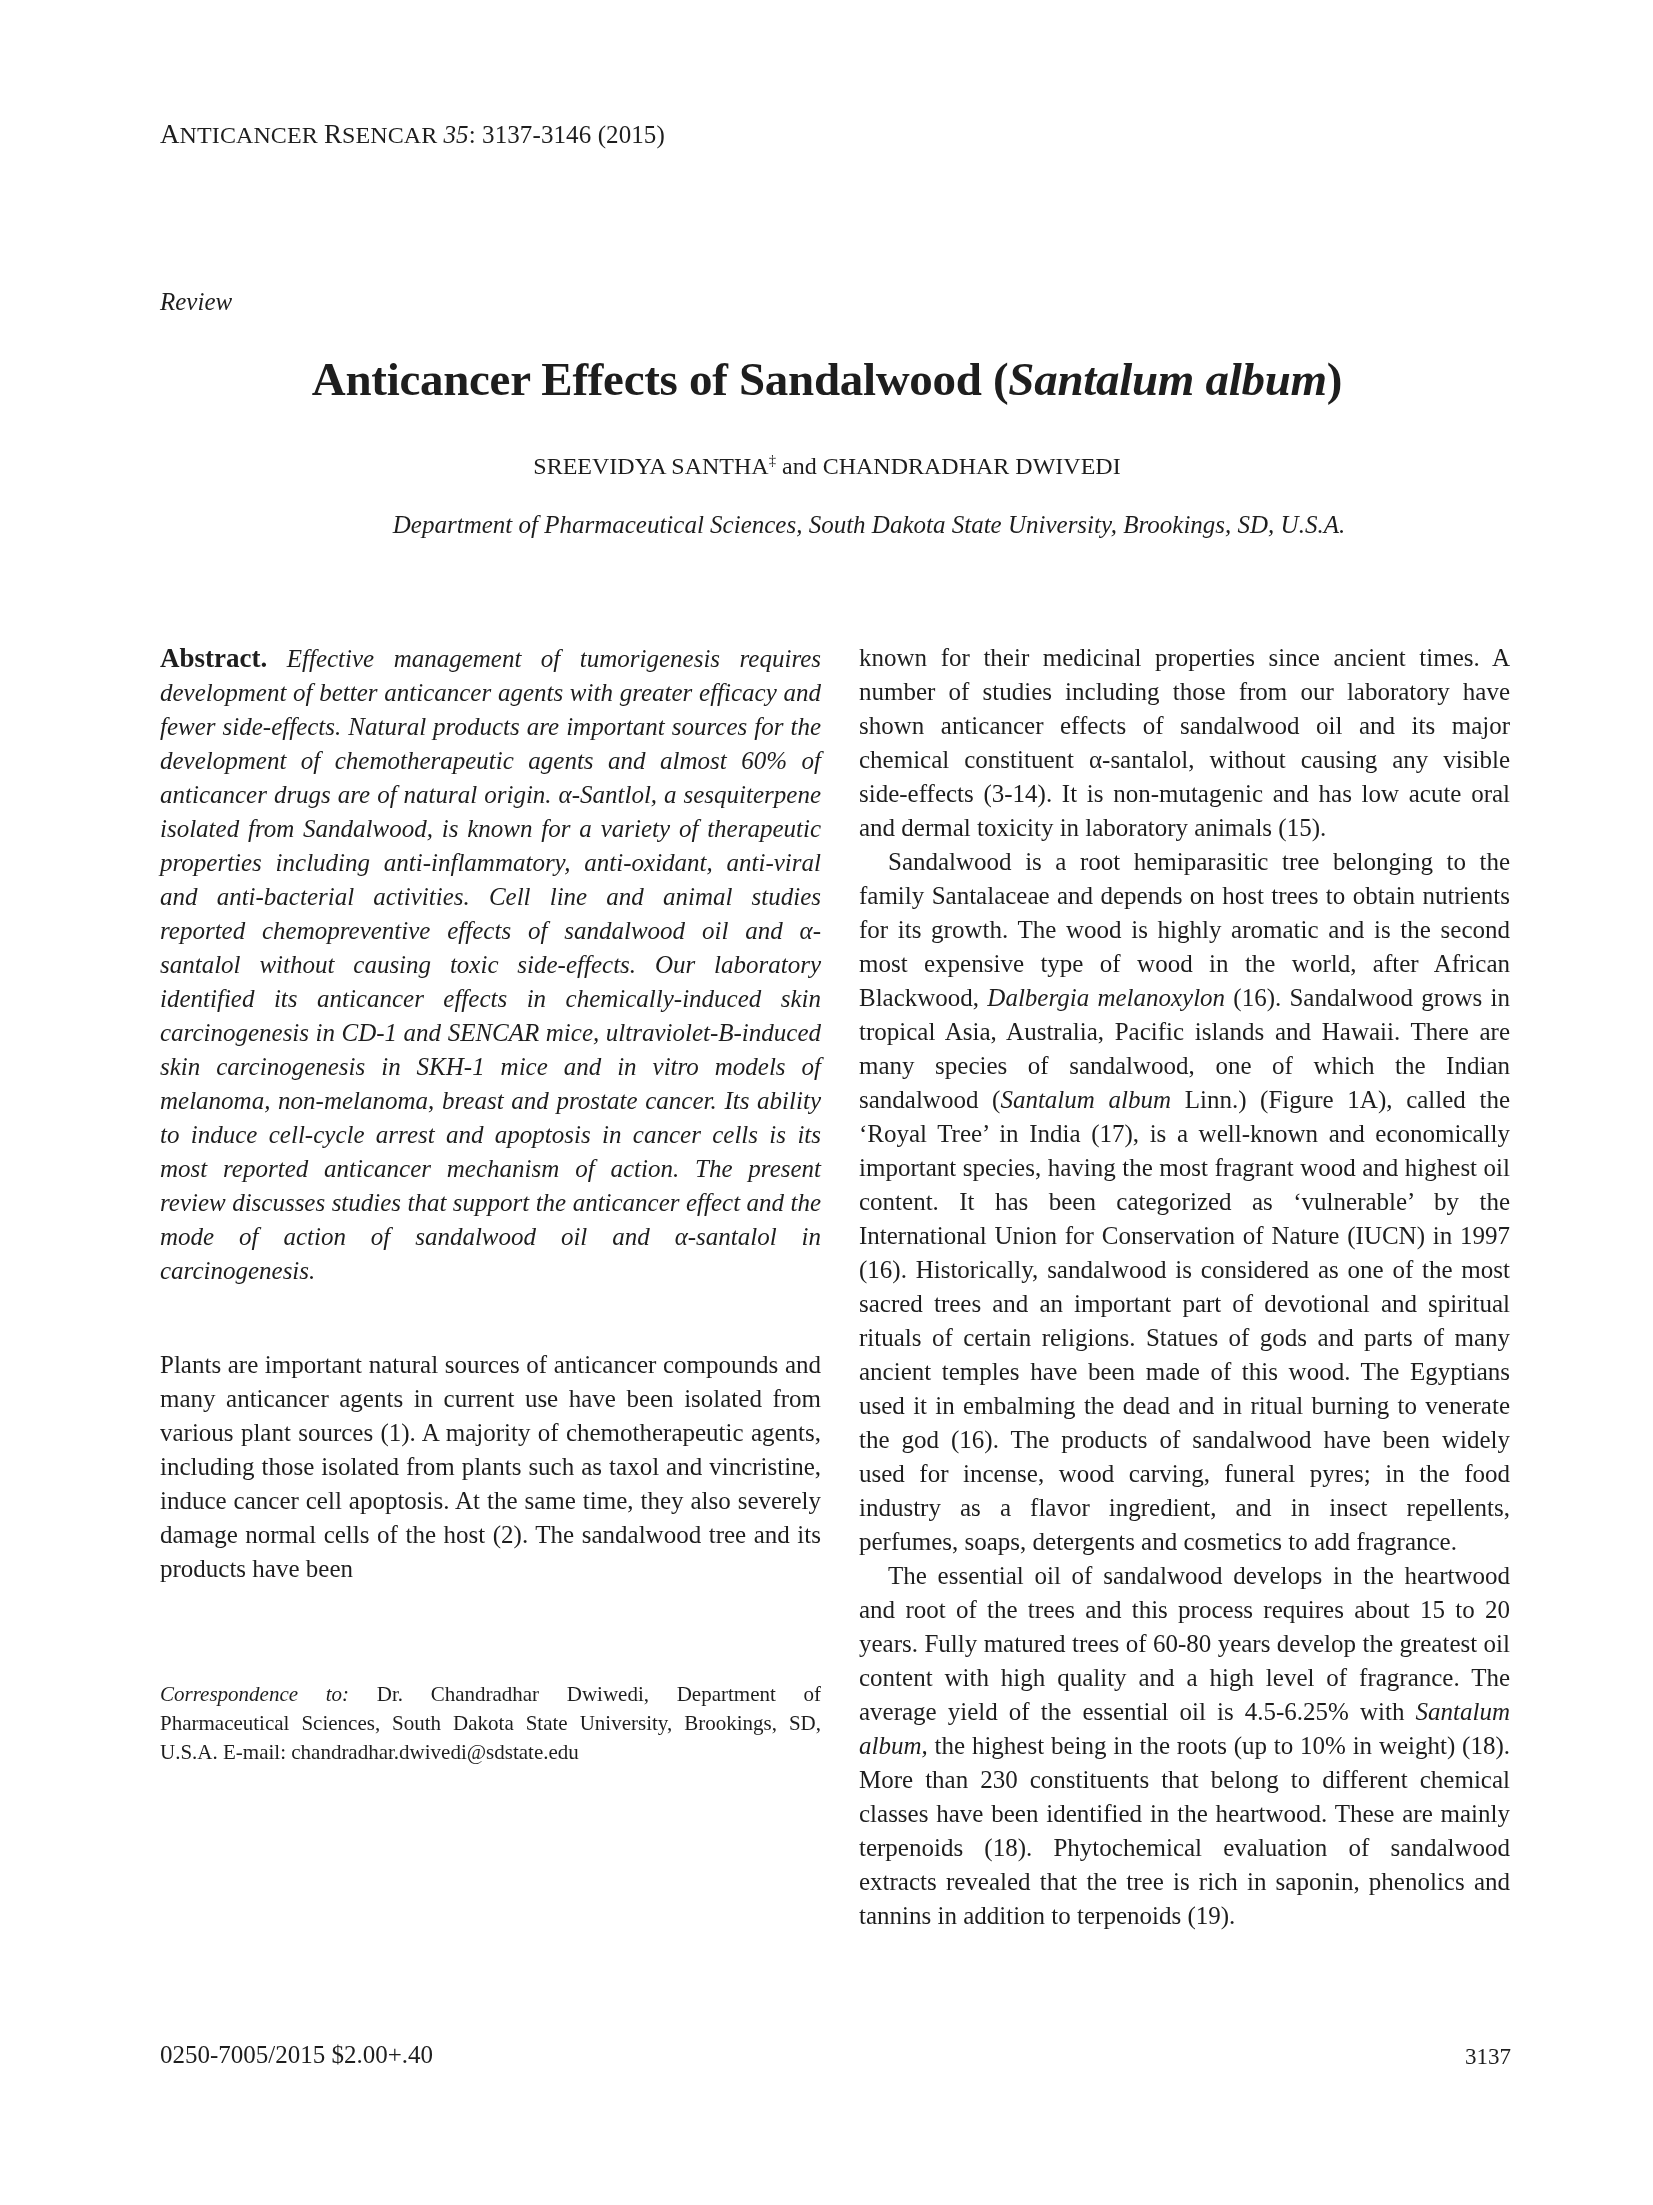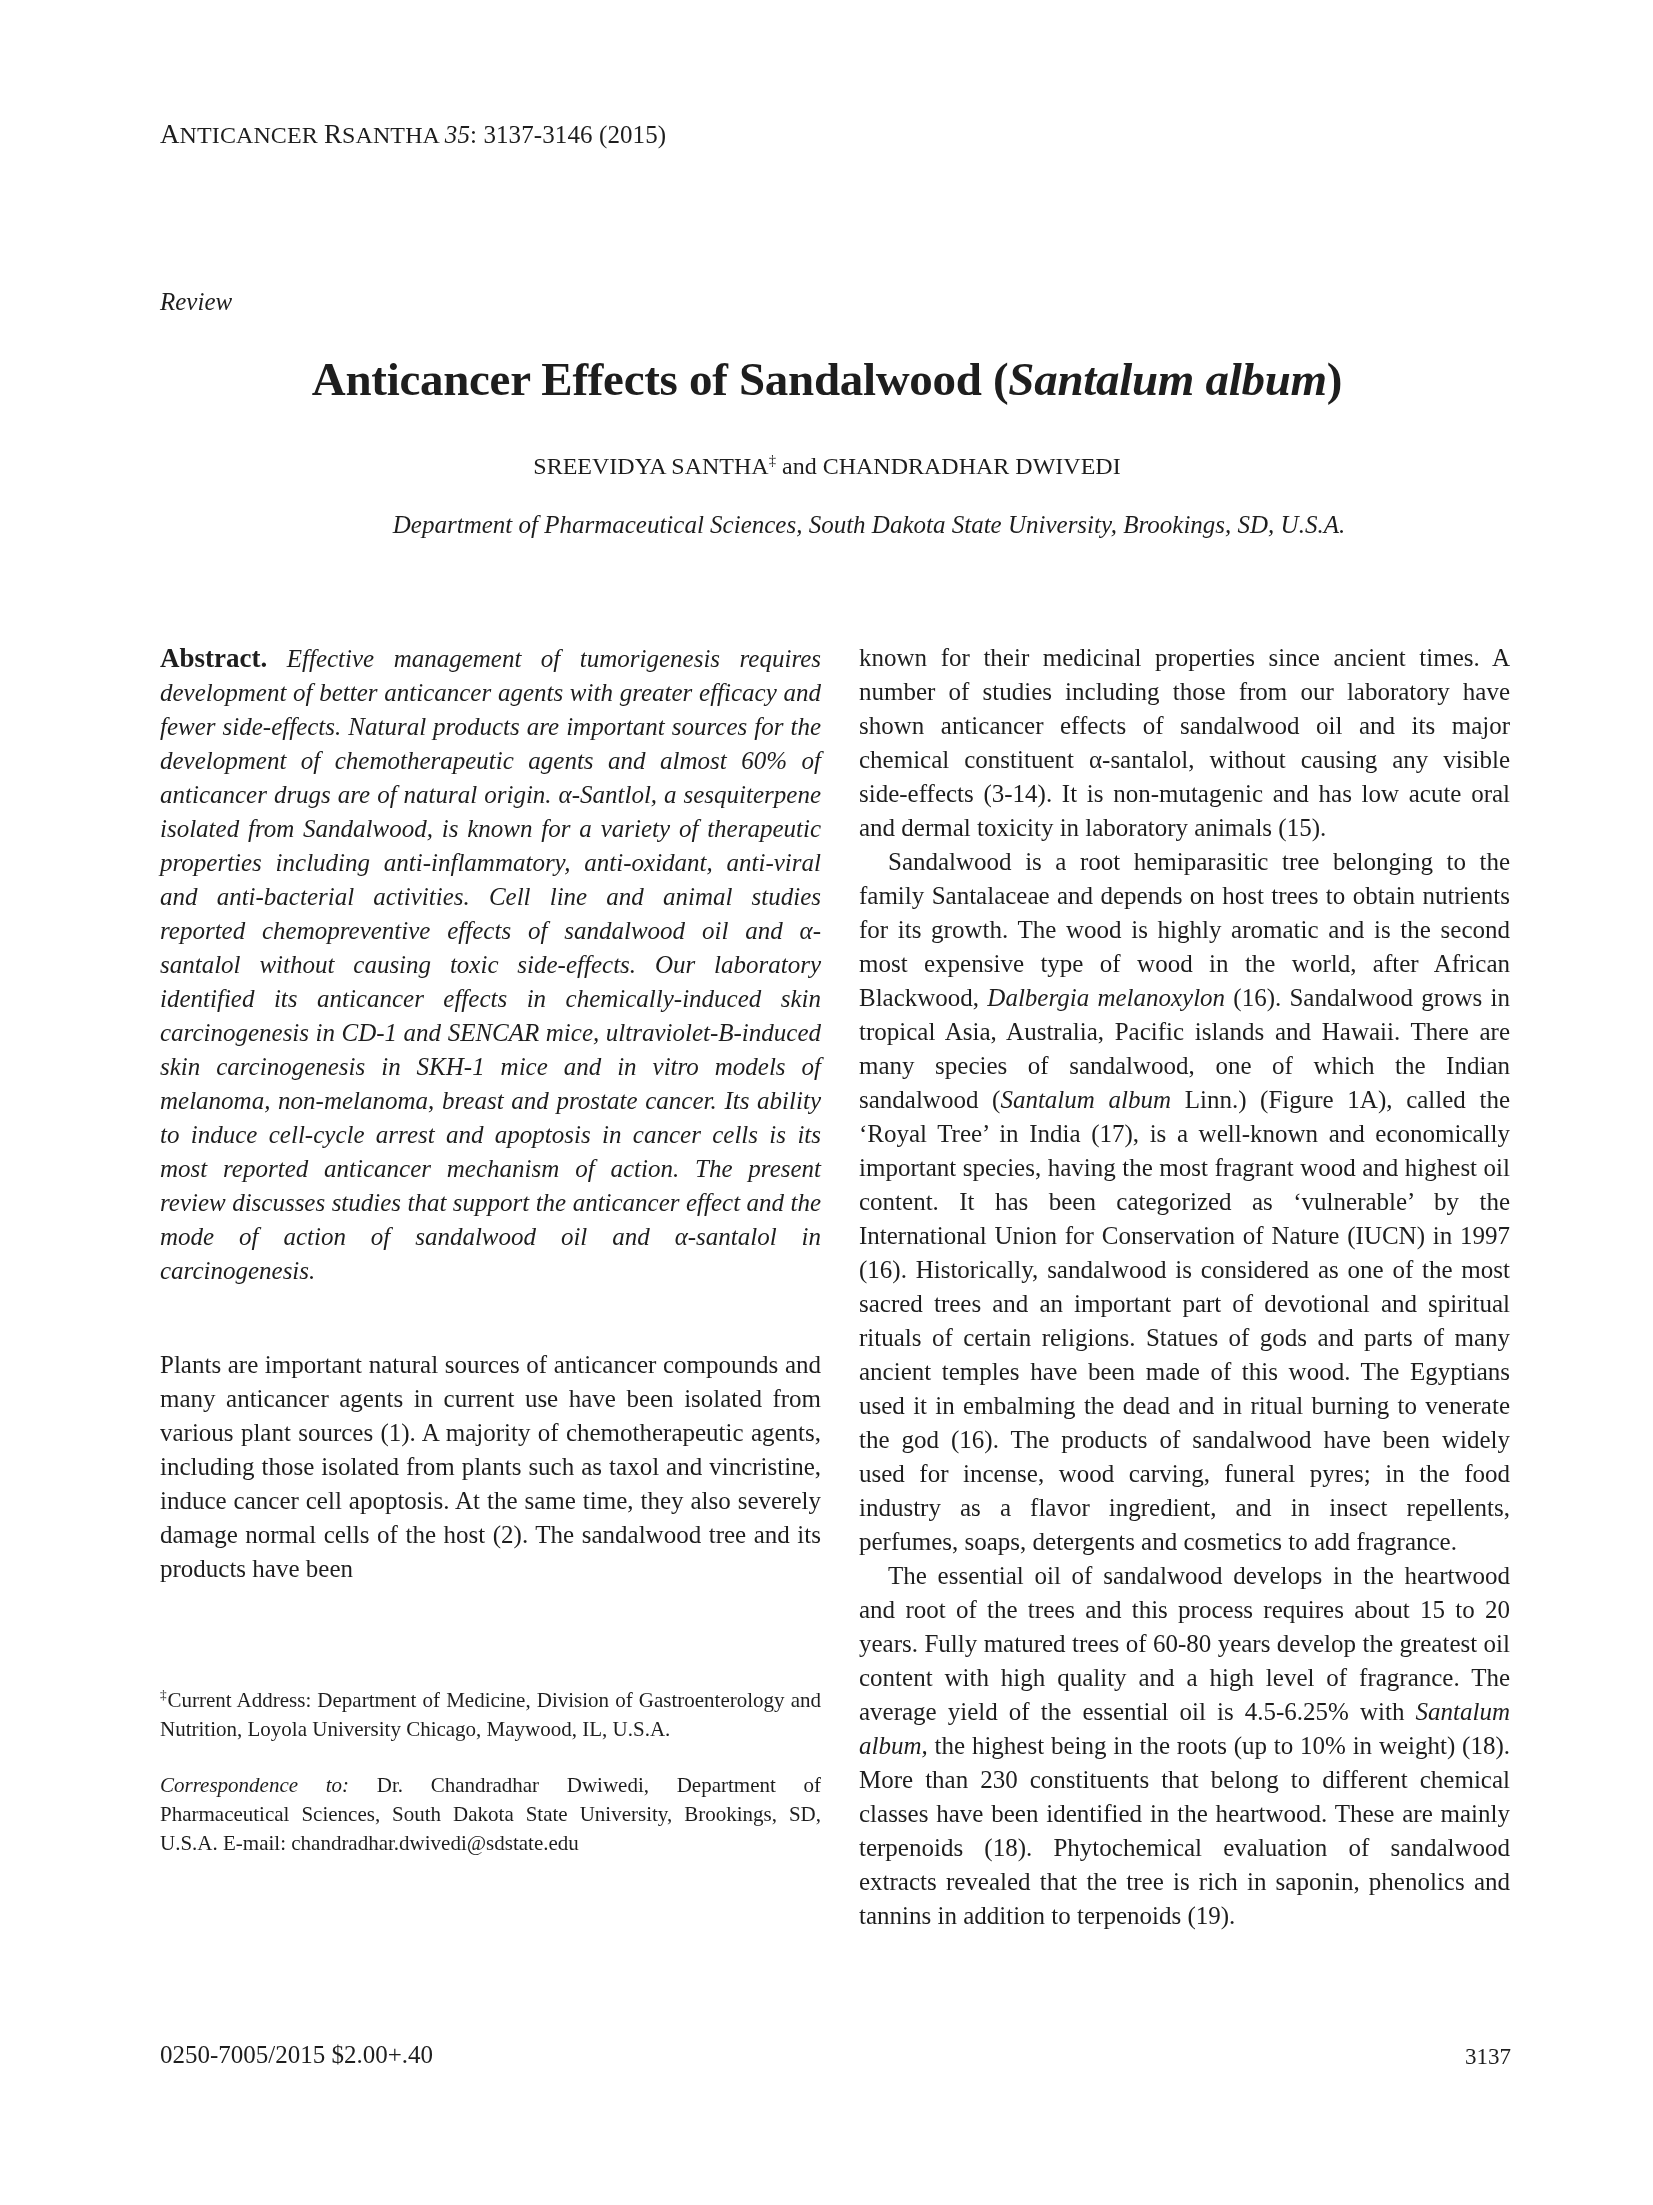--- a/index.html
+++ b/index.html
@@ -47,40 +47,39 @@
   .footnotes .it { font-style: italic; }
   .footnotes sup { font-size: 13.3px; }
   .right-body { top: 641px; }
   .it { font-style: italic; }
   .footer-left { left: 160px; top: 2041px; font-size: 25px; }
   .footer-right { right: 143px; top: 2044px; font-size: 23px; }
 </style>
 </head>
 <body>
 
-<div class="abs journal-header"><span class="sc-big">A</span><span class="sc-small">NTICANCER </span><span class="sc-big">R</span><span class="sc-small">SANTHA </span><span class="vol">35</span><span>: 3137-3146 (2015)</span></div>
+<div class="abs journal-header"><span class="sc-big">A</span><span class="sc-small">NTICANCER </span><span class="sc-big">R</span><span class="sc-small">SENCAR </span><span class="vol">35</span><span>: 3137-3146 (2015)</span></div>
 
 <div class="abs article-type">Review</div>
 
 <div class="abs title"><span>Anticancer Effects of Sandalwood (</span><span class="species">Santalum album</span><span>)</span></div>
 
 <div class="abs authors"><span>SREEVIDYA SANTHA</span><sup>‡</sup><span> and </span><span>CHANDRADHAR DWIVEDI</span></div>
 
 <div class="abs affiliation">Department of Pharmaceutical Sciences, South Dakota State University, Brookings, SD, U.S.A.</div>
 
 <div class="abs col col-left abstract">
   <p><span class="label">Abstract.</span> <span class="text">Effective management of tumorigenesis requires development of better anticancer agents with greater efficacy and fewer side-effects. Natural products are important sources for the development of chemotherapeutic agents and almost 60% of anticancer drugs are of natural origin. α-Santlol, a sesquiterpene isolated from Sandalwood, is known for a variety of therapeutic properties including anti-inflammatory, anti-oxidant, anti-viral and anti-bacterial activities. Cell line and animal studies reported chemopreventive effects of sandalwood oil and α-santalol without causing toxic side-effects. Our laboratory identified its anticancer effects in chemically-induced skin carcinogenesis in CD-1 and SENCAR mice, ultraviolet-B-induced skin carcinogenesis in SKH-1 mice and in vitro models of melanoma, non-melanoma, breast and prostate cancer. Its ability to induce cell-cycle arrest and apoptosis in cancer cells is its most reported anticancer mechanism of action. The present review discusses studies that support the anticancer effect and the mode of action of sandalwood oil and α-santalol in carcinogenesis.</span></p>
 </div>
 
 <div class="abs col col-left intro">
   <p>Plants are important natural sources of anticancer compounds and many anticancer agents in current use have been isolated from various plant sources (1). A majority of chemotherapeutic agents, including those isolated from plants such as taxol and vincristine, induce cancer cell apoptosis. At the same time, they also severely damage normal cells of the host (2). The sandalwood tree and its products have been</p>
 </div>
 
 <div class="abs col col-left footnotes">
-  <p><sup>‡</sup><span>Current Address: Department of Medicine, Division of Gastroenterology and Nutrition, Loyola University Chicago, Maywood, IL, U.S.A.</span></p>
   <p><span class="it">Correspondence to:</span><span> Dr. Chandradhar Dwiwedi, Department of Pharmaceutical Sciences, South Dakota State University, Brookings, SD, U.S.A. E-mail: chandradhar.dwivedi@sdstate.edu</span></p>
 </div>
 
 <div class="abs col col-right right-body">
   <p>known for their medicinal properties since ancient times. A number of studies including those from our laboratory have shown anticancer effects of sandalwood oil and its major chemical constituent α-santalol, without causing any visible side-effects (3-14). It is non-mutagenic and has low acute oral and dermal toxicity in laboratory animals (15).</p>
   <p class="indent"><span>Sandalwood is a root hemiparasitic tree belonging to the family Santalaceae and depends on host trees to obtain nutrients for its growth. The wood is highly aromatic and is the second most expensive type of wood in the world, after African Blackwood, </span><span class="it">Dalbergia melanoxylon</span><span> (16). Sandalwood grows in tropical Asia, Australia, Pacific islands and Hawaii. There are many species of sandalwood, one of which the Indian sandalwood (</span><span class="it">Santalum album</span><span> Linn.) (Figure 1A), called the ‘Royal Tree’ in India (17), is a well-known and economically important species, having the most fragrant wood and highest oil content. It has been categorized as ‘vulnerable’ by the International Union for Conservation of Nature (IUCN) in 1997 (16). Historically, sandalwood is considered as one of the most sacred trees and an important part of devotional and spiritual rituals of certain religions. Statues of gods and parts of many ancient temples have been made of this wood. The Egyptians used it in embalming the dead and in ritual burning to venerate the god (16). The products of sandalwood have been widely used for incense, wood carving, funeral pyres; in the food industry as a flavor ingredient, and in insect repellents, perfumes, soaps, detergents and cosmetics to add fragrance.</span></p>
   <p class="indent"><span>The essential oil of sandalwood develops in the heartwood and root of the trees and this process requires about 15 to 20 years. Fully matured trees of 60-80 years develop the greatest oil content with high quality and a high level of fragrance. The average yield of the essential oil is 4.5-6.25% with </span><span class="it">Santalum album,</span><span> the highest being in the roots (up to 10% in weight) (18). More than 230 constituents that belong to different chemical classes have been identified in the heartwood. These are mainly terpenoids (18). Phytochemical evaluation of sandalwood extracts revealed that the tree is rich in saponin, phenolics and tannins in addition to terpenoids (19).</span></p>
 </div>
 
 <div class="abs footer-left">0250-7005/2015 $2.00+.40</div>

